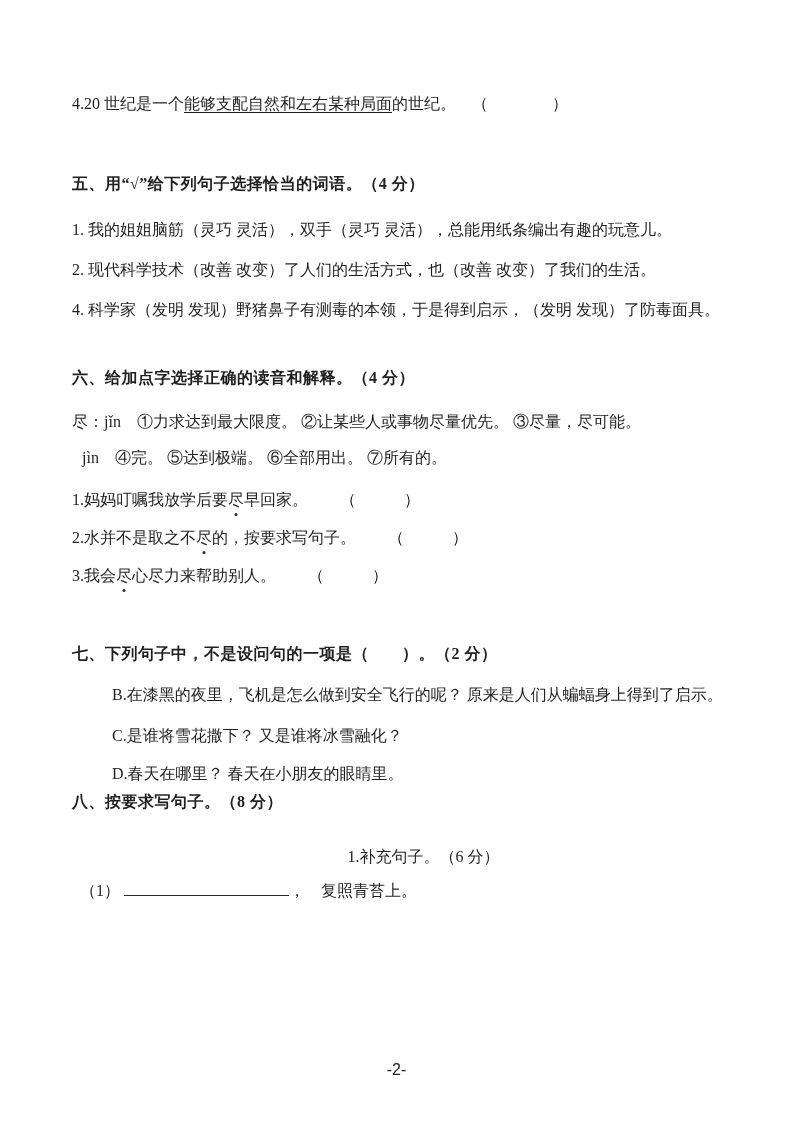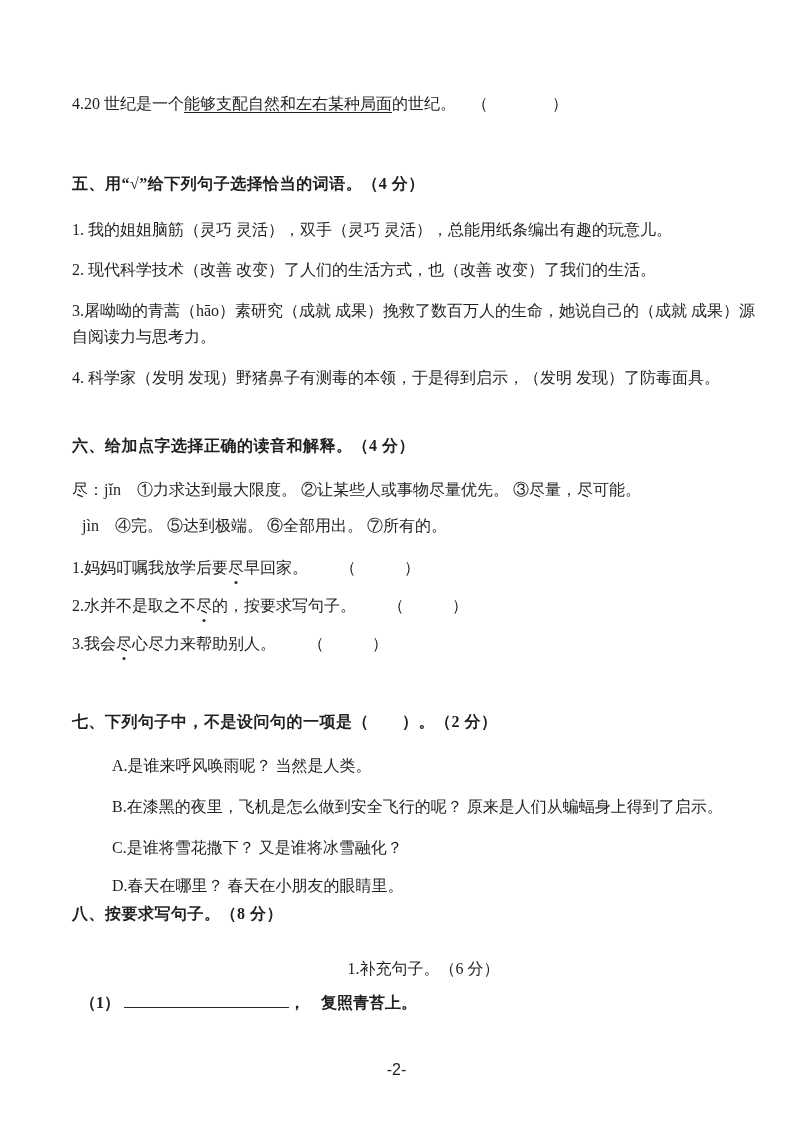--- a/index.html
+++ b/index.html
@@ -14,21 +14,21 @@
     line-height:24px;
     box-sizing:border-box;
     padding:92px 32px 0 72px;
     overflow:hidden;
     border-radius:31px;
   }
   .ln{white-space:pre-wrap;}
   .h{font-weight:bold;letter-spacing:0.5px;}
   .opt{margin-left:40px;}
   .sub{margin-left:14px;text-align:center;}
-  .sub2{margin-left:8px;font-weight:bold;}
+  .sub2{margin-left:8px;}
   .wrap2{line-height:26px;}
   
   #l-h5{margin-top:56px;}
   #l-w1{margin-top:22px;}
   #l-w2{margin-top:16px;}
   #l-w3{margin-top:16px;}
   #l-w4{margin-top:16px;}
   #l-h6{margin-top:44px;}
   #l-jin1{margin-top:20px;}
   #l-jin2{margin-top:12px;margin-left:6px;}
@@ -66,32 +66,30 @@
 </head>
 <body>
 
 <div class="page">
 
   <div class="ln" id="l-q4"><span>4.20 世纪是一个</span><span class="u">能够支配自然和左右某种局面</span><span>的世纪。　（　　　　）</span></div>
 
   <div class="ln h" id="l-h5"><span>五、用“√”给下列句子选择恰当的词语。（4 分）</span></div>
   <div class="ln" id="l-w1"><span>1. 我的姐姐脑筋（灵巧 灵活），双手（灵巧 灵活），总能用纸条编出有趣的玩意儿。</span></div>
   <div class="ln" id="l-w2"><span>2. 现代科学技术（改善 改变）了人们的生活方式，也（改善 改变）了我们的生活。</span></div>
-  <div class="ln wrap2" id="l-w3"><span>3.屠呦呦的青蒿（hāo）素研究（成就 成果）挽救了数百万人的生命，她说自己的（成就 成果）源自阅读力与思考力。</span></div>
   <div class="ln" id="l-w4"><span>4. 科学家（发明 发现）野猪鼻子有测毒的本领，于是得到启示，（发明 发现）了防毒面具。</span></div>
 
   <div class="ln h" id="l-h6"><span>六、给加点字选择正确的读音和解释。（4 分）</span></div>
   <div class="ln" id="l-jin1"><span>尽：jǐn　①力求达到最大限度。 ②让某些人或事物尽量优先。 ③尽量，尽可能。</span></div>
   <div class="ln" id="l-jin2"><span> jìn　④完。 ⑤达到极端。 ⑥全部用出。 ⑦所有的。</span></div>
   <div class="ln" id="l-j1"><span>1.妈妈叮嘱我放学后要</span><span class="dot">尽</span><span>早回家。　　（　　　）</span></div>
   <div class="ln" id="l-j2"><span>2.水并不是取之不</span><span class="dot">尽</span><span>的，按要求写句子。　　（　　　）</span></div>
   <div class="ln" id="l-j3"><span>3.我会</span><span class="dot">尽</span><span>心尽力来帮助别人。　　（　　　）</span></div>
 
   <div class="ln h" id="l-h7"><span>七、下列句子中，不是设问句的一项是（　　）。（2 分）</span></div>
-  <div class="ln opt" id="l-oa"><span>A.是谁来呼风唤雨呢？ 当然是人类。</span></div>
   <div class="ln opt" id="l-ob"><span>B.在漆黑的夜里，飞机是怎么做到安全飞行的呢？ 原来是人们从蝙蝠身上得到了启示。</span></div>
   <div class="ln opt" id="l-oc"><span>C.是谁将雪花撒下？ 又是谁将冰雪融化？</span></div>
   <div class="ln opt" id="l-od"><span>D.春天在哪里？ 春天在小朋友的眼睛里。</span></div>
 
   <div class="ln h" id="l-h8"><span>八、按要求写句子。（8 分）</span></div>
   <div class="ln sub" id="l-s1"><span>1.补充句子。（6 分）</span></div>
   <div class="ln sub2" id="l-f1"><span>（1） </span><span class="blank" style="width: 165px;"></span><span>，　复照青苔上。</span></div>
 
   <div class="footer">-2-</div>
 </div>

